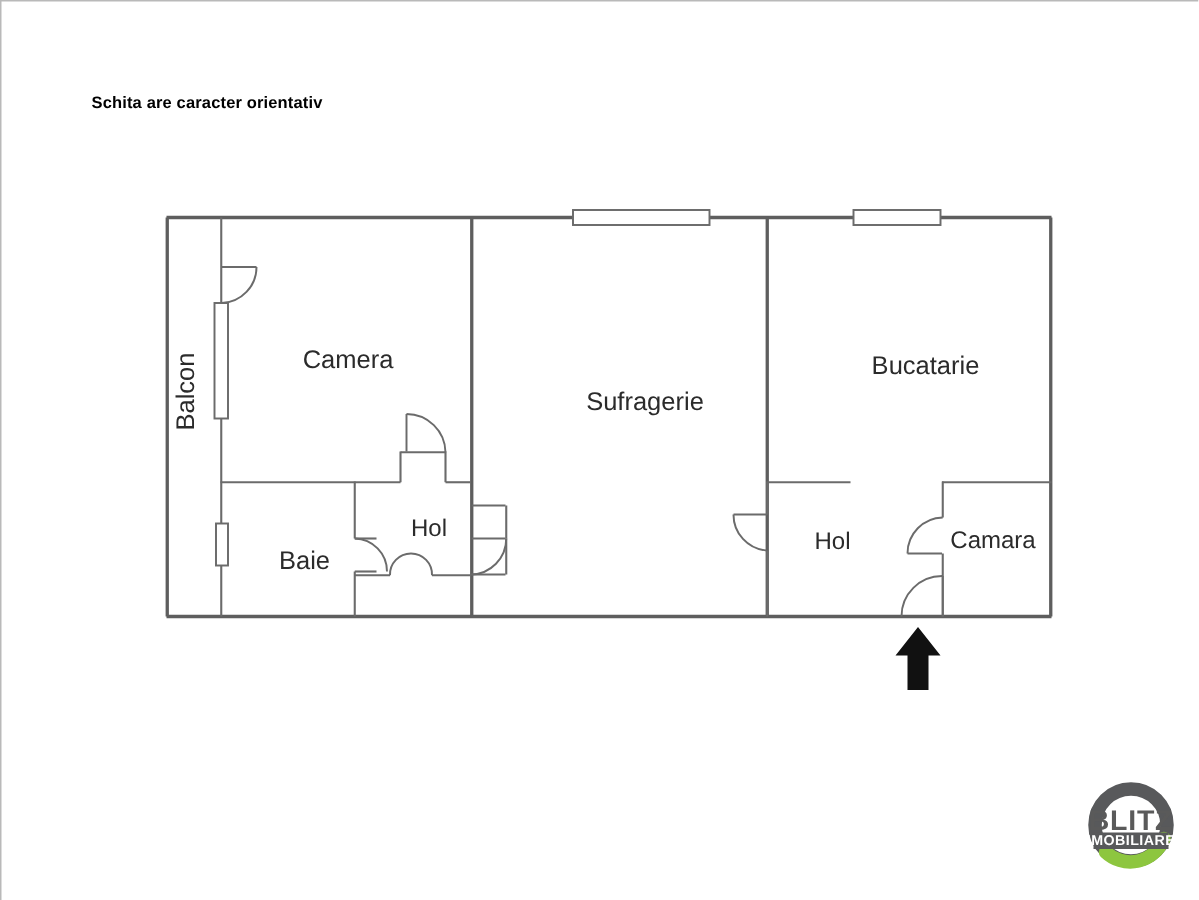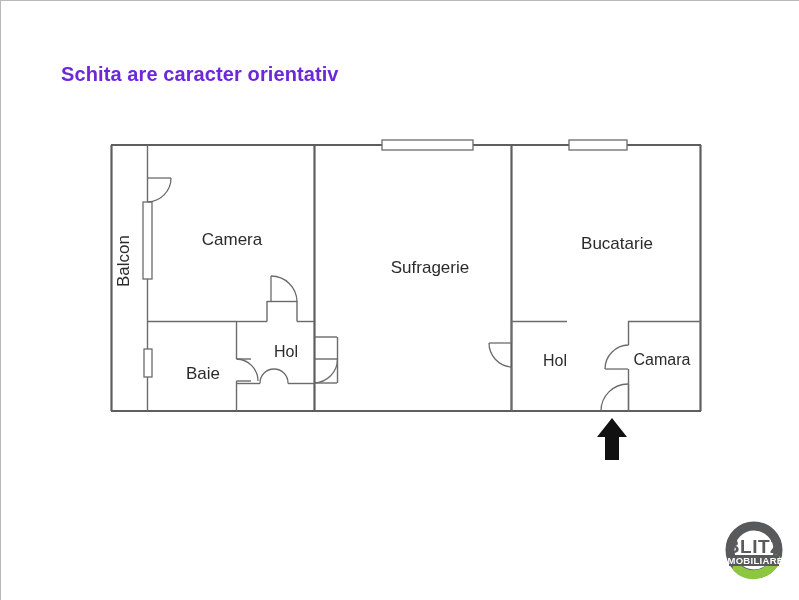--- a/index.html
+++ b/index.html
@@ -17,23 +17,23 @@
     background: #ffffff;
     overflow: hidden;
     border-left: 1px solid #b9b9b9;
     border-top: 1px solid #b9b9b9;
     box-sizing: border-box;
   }
   #title {
     position: absolute;
     left: 60px;
     top: 62px;
-    font-size: 20px;
+    font-size: 11px;
     font-weight: bold;
-    color: #6d28d9;
+    color: #000000;
     letter-spacing: 0.1px;
     white-space: nowrap;
   }
   #plan-svg {
     position: absolute;
     left: 0;
     top: 0;
   }
   .room-label {
     font-family: "Liberation Sans", sans-serif;

